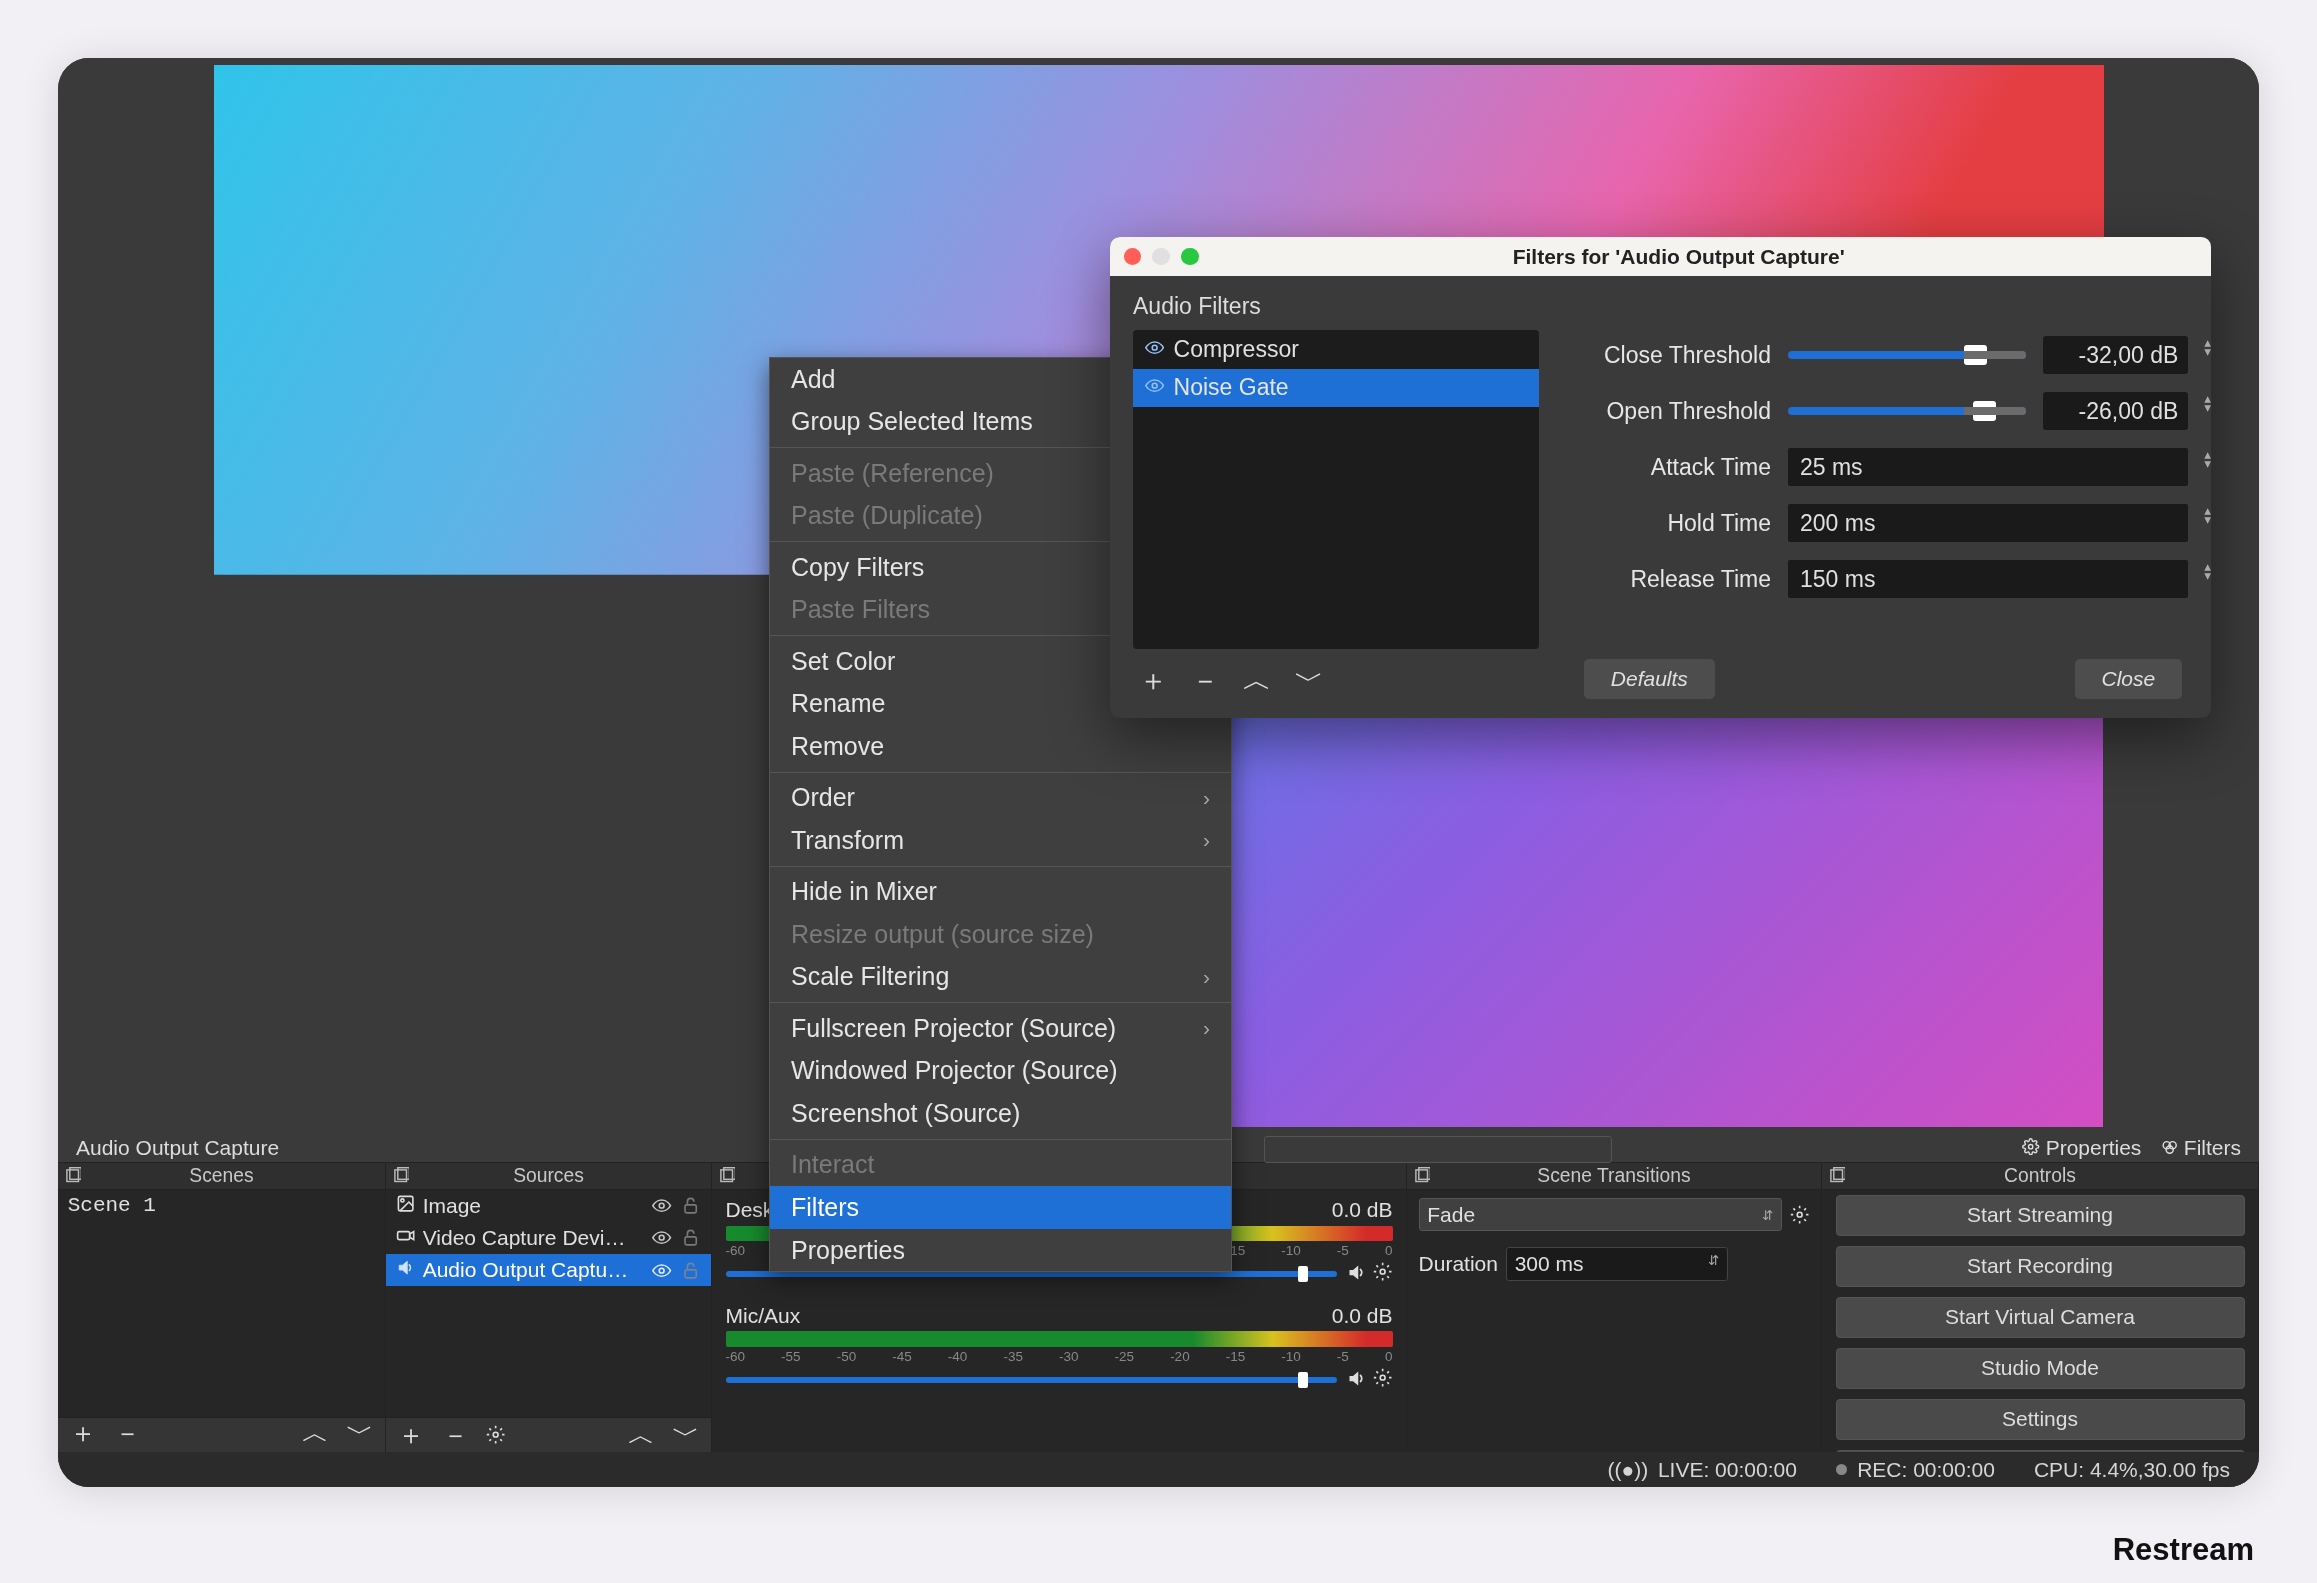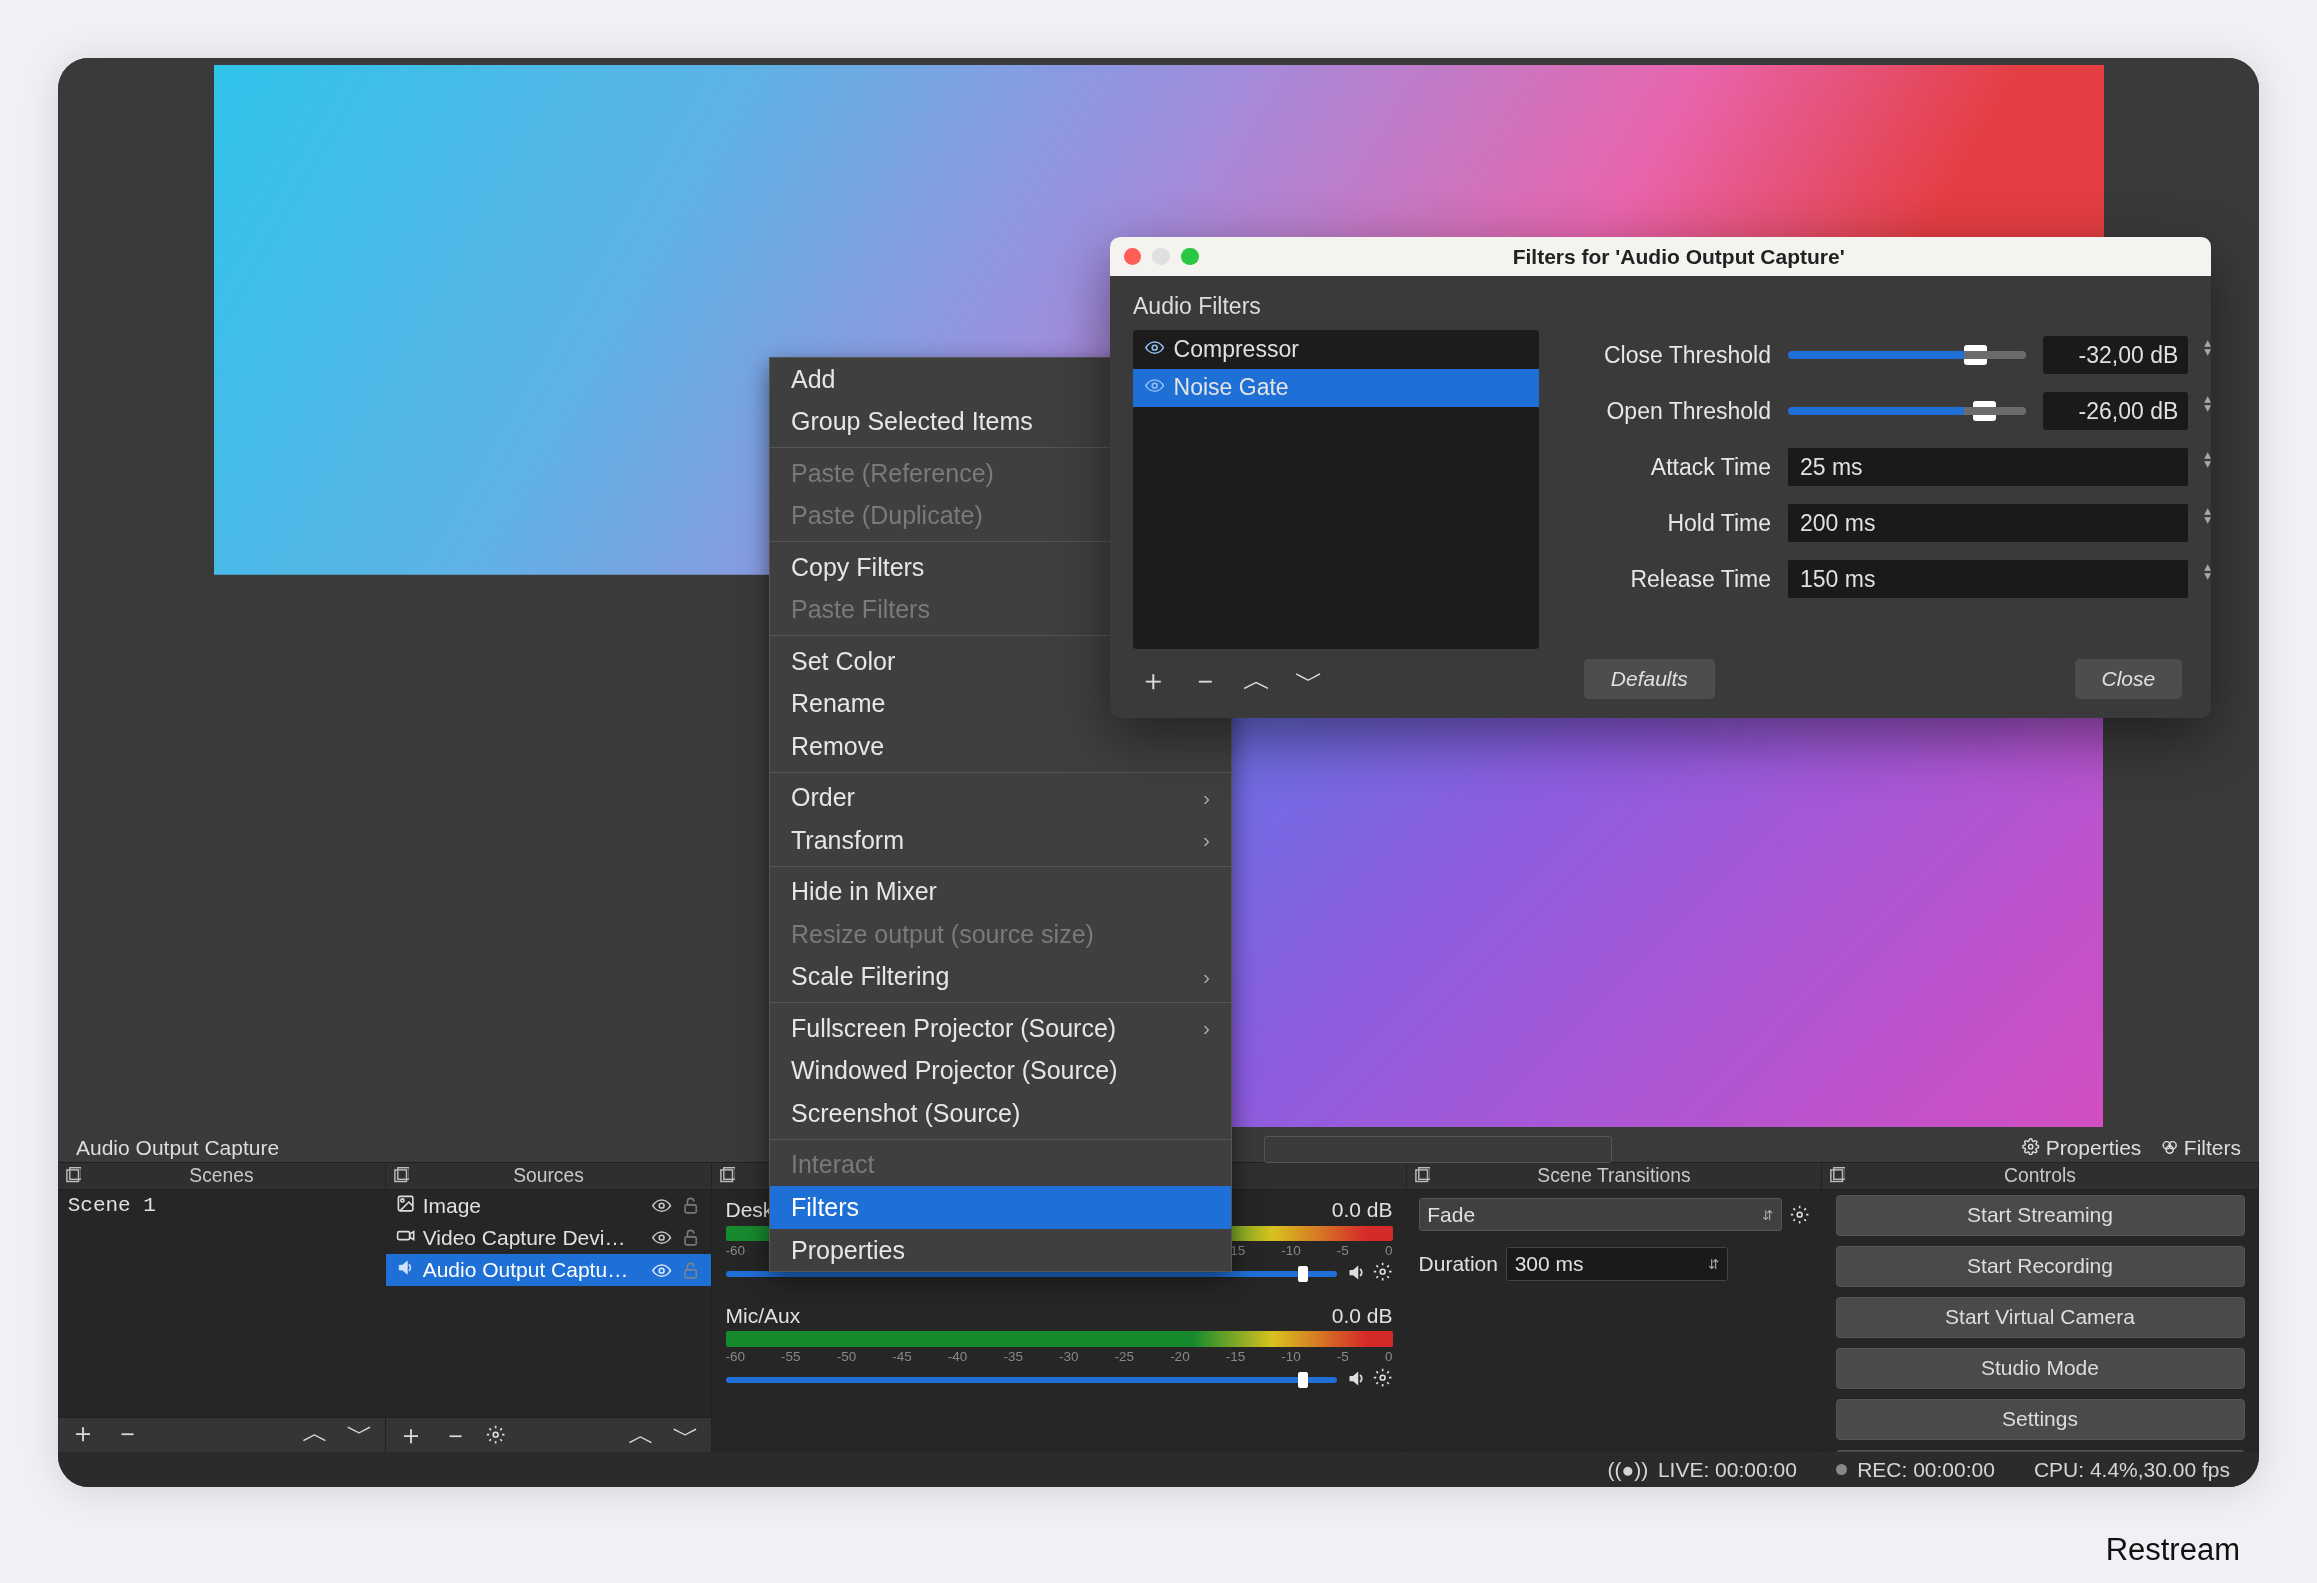--- a/index.html
+++ b/index.html
@@ -119,21 +119,21 @@
   .vu{height:15.4px;border-radius:1.9px;background:linear-gradient(90deg,#178a2e 0%,#178a2e 70%,#d8c21e 82%,#d52a2a 96%);margin-bottom:1.9px;}
   .ticks{position:relative;height:15.4px;color:#888;font-size:13.5px;display:flex;justify-content:space-between;}
   .slider-row{display:flex;align-items:center;gap:9.7px;margin:3.9px 0 9.7px;}
   .slider-track{flex:1;height:5.8px;background:#1e6fd6;border-radius:2.9px;position:relative;}
   .slider-thumb{position:absolute;right:29px;top:-4.8px;width:9.7px;height:15.4px;background:#fff;border-radius:1.9px;}
   .mixer-icons{display:flex;gap:5.8px;}
 
   
   .trans-row{display:flex;align-items:center;gap:8px;padding:7.7px 11.6px;font-size:21px;}
   .trans-select{flex:1;background:#404040;border:1px solid #555;padding:3.9px 7.7px;border-radius:2.9px;display:flex;justify-content:space-between;align-items:center;}
-  .trans-num{width:222px;background:#1a1a1a;border:1px solid #444;padding:3.9px 7.7px;border-radius:2.9px;display:flex;justify-content:space-between;align-items:center;}
+  .trans-num{width:222px;background:#1a1a1a;border:1px solid #444;padding:3.9px 7.7px;border-radius:2.9px;display:flex;justify-content:space-between;}
 
   
   .ctrl-btn{
     margin:4.8px 13.5px;padding:7.7px;background:#4a4a4a;border:1px solid #555;
     text-align:center;font-size:21px;color:#ddd;border-radius:3.9px;
   }
 
   
   .statusbar{
     position:absolute;left:0;right:0;bottom:0;height:35px;
@@ -194,21 +194,21 @@
   .fm-btn{background:#4d4d4d;padding:7.7px 27px;border-radius:4.8px;font-size:21px;}
 
   
   .hidden-dd{
     position:absolute;right:647px;top:1078px;width:348px;height:27px;
     background:#3a3a3a;border:1px solid #555;border-radius:2.9px;
   }
 
   
   .watermark{
-    position:absolute;right:77px;bottom:15.4px;font-size:31px;font-weight:400;color:#111;
+    position:absolute;right:63px;bottom:15.4px;font-size:31px;font-weight:700;color:#111;
   }
 
   .undock svg{width:17.4px;height:17.4px;color:#bbb;}
 </style>
 </head>
 <body>
 
 <div class="app-container">
 
   <div class="canvas-row">

